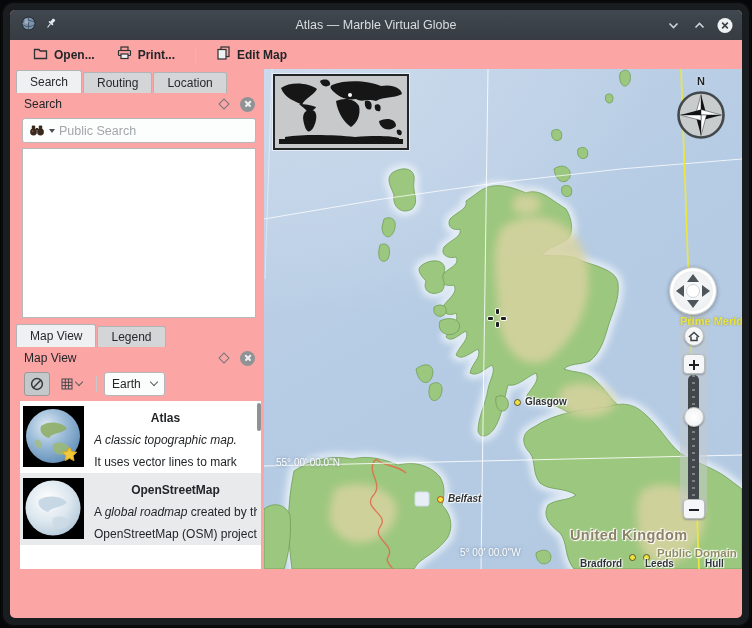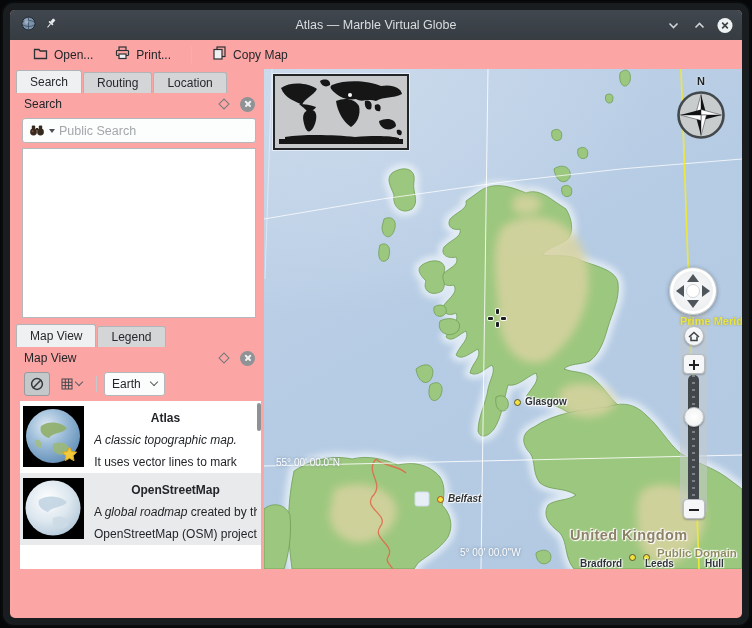--- a/index.html
+++ b/index.html
@@ -12,21 +12,21 @@
   .tb-title{position:absolute;left:0;right:0;text-align:center;color:#d9dde0;font-size:12.5px;}
   .tb-left{display:flex;align-items:center;gap:9px;margin-left:11px;z-index:1;}
   .tb-right{position:absolute;right:9px;display:flex;align-items:center;gap:10px;}
   .tb-btn{width:16px;height:16px;display:flex;align-items:center;justify-content:center;}
 
   
   .menubar{height:21px;display:flex;align-items:center;padding-left:8px;flex:none;}
   .menu-item{padding:2px 10px;font-size:12px;color:#26292c;}
 
   
-  .toolbar{height:29px;display:flex;align-items:center;padding-left:14px;gap:4px;flex:none;}
+  .toolbar{height:29px;display:flex;align-items:center;padding-left:14px;gap:4px;flex:none;font-weight:bold;}
   .tool-btn{display:flex;align-items:center;gap:6px;padding:3px 9px;font-size:12px;color:#232629;border-radius:3px;}
   .tool-sep{width:1px;height:18px;background:#c2c5c7;margin:0 7px;}
 
   
   .main{display:flex;height:500px;flex:none;}
   .dock{width:254px;flex:none;display:flex;flex-direction:column;padding-left:4px;position:relative;}
 
   .tabbar{display:flex;align-items:flex-end;height:24px;padding-left:2px;flex:none;}
   .tab{font-size:12px;color:#26292c;background:#d3d5d6;border:1px solid #b2b5b7;border-bottom:none;border-radius:2.5px 2.5px 0 0;padding:3px 13px 3px;margin-right:1px;}
   .tab.active{background:#eff0f1;padding:4px 13px 4px;position:relative;z-index:1;}
@@ -185,21 +185,21 @@
       <span>Print...</span>
     </div>
     <div class="tool-sep"></div>
     <div class="tool-btn">
       <span>
         <svg width="15" height="14" viewBox="0 0 15 14">
               <rect x="5" y="1" width="8" height="9.5" fill="none" stroke="#2d3134" stroke-width="1.2"></rect>
               <rect x="2" y="3.5" width="8" height="9.5" fill="#eff0f1" stroke="#2d3134" stroke-width="1.2"></rect>
             </svg>
       </span>
-      <span>Copy Map</span>
+      <span>Edit Map</span>
     </div>
   </div>
 
   <div class="main">
 
     <div class="dock">
 
       <div class="tabbar">
         <span class="tab active">Search</span>
         <span class="tab">Routing</span>

